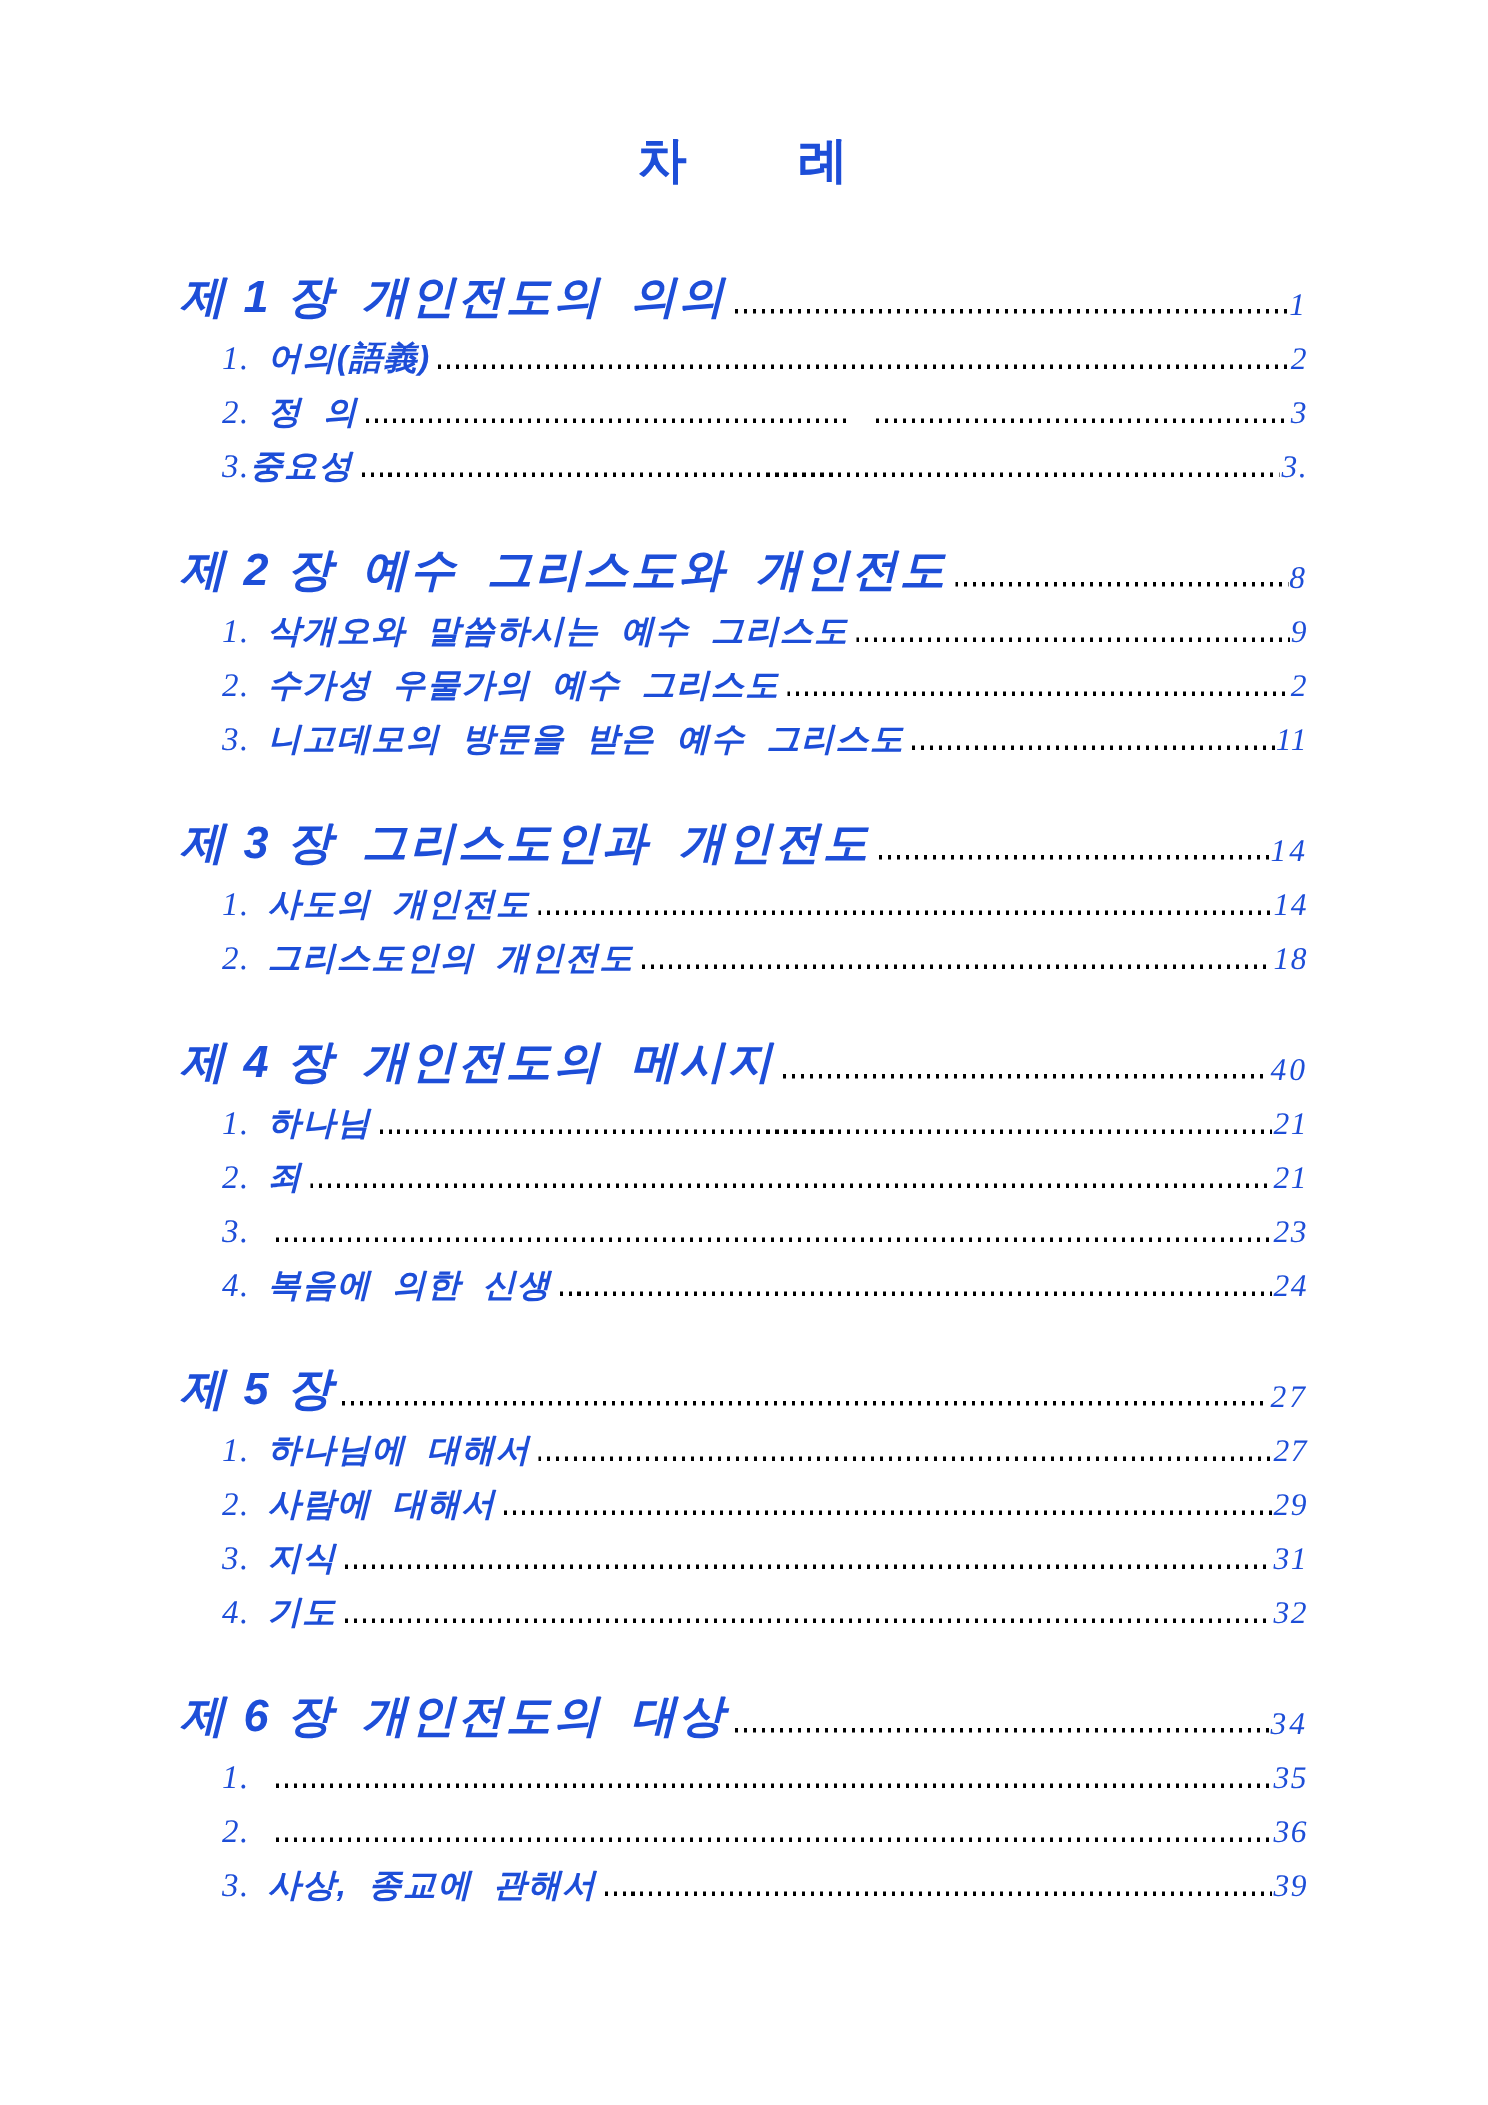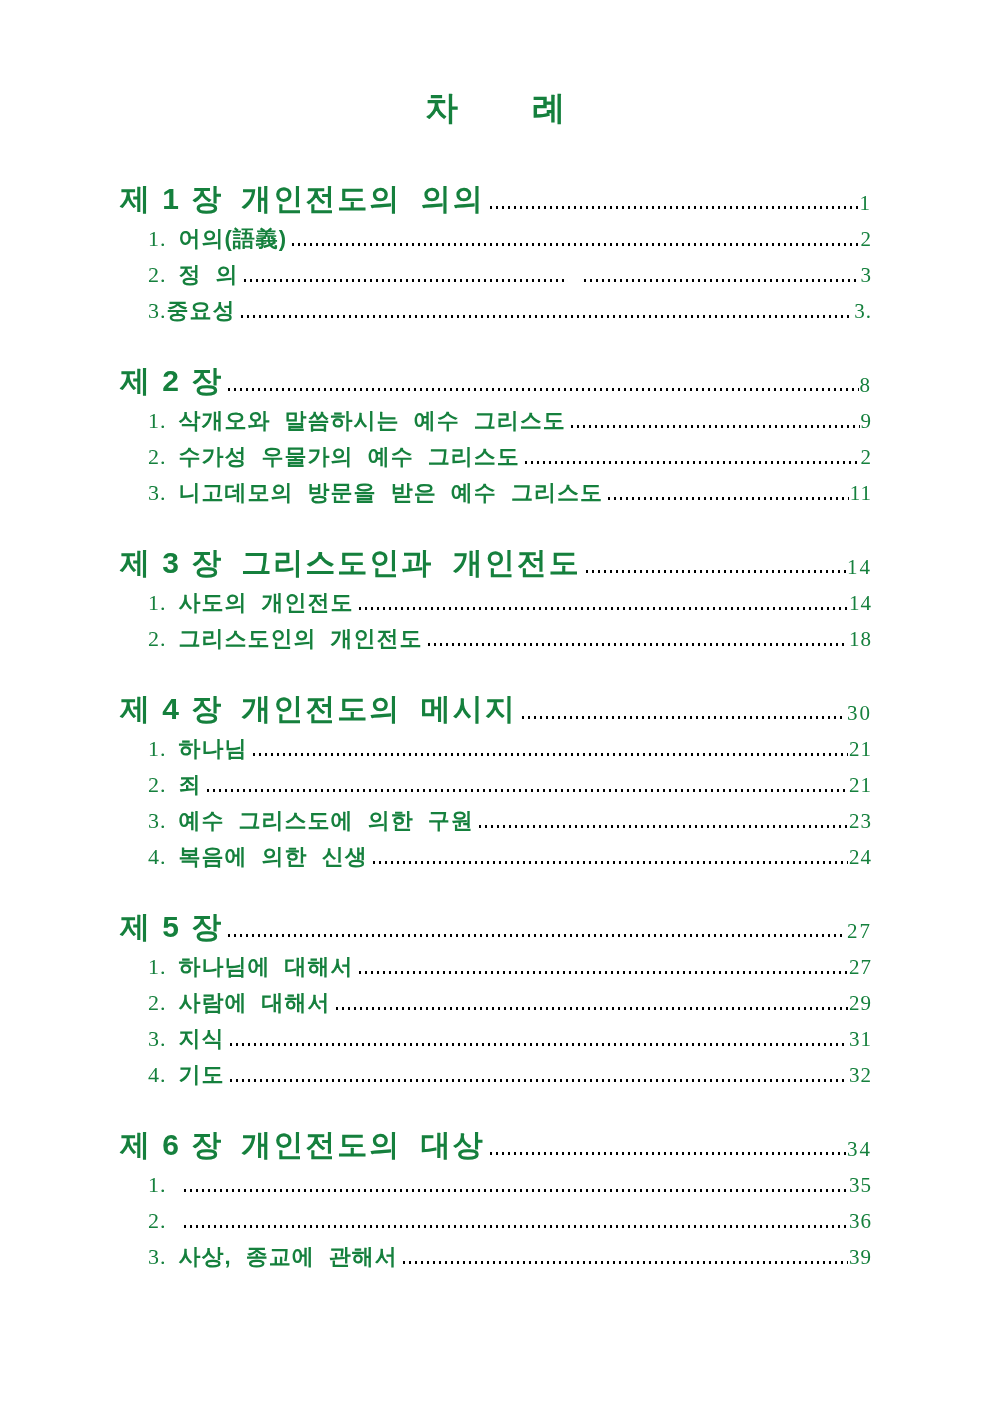--- a/index.html
+++ b/index.html
@@ -5,39 +5,40 @@
   html, body {
     margin: 0;
     padding: 0;
     background: #ffffff;
   }
   .page {
     position: relative;
     width: 992px;
     height: 1403px;
     background: #ffffff;
-    color: #15803d;
+    color: #1d4ed8;
     box-sizing: border-box;
     padding-top: 86px;
     overflow: hidden;
     font-family: "Liberation Sans", sans-serif;
     border-radius: 27px;
   }
   .doc-title {
     text-align: center;
     font-family: "Liberation Serif", serif;
     font-weight: bold;
     font-size: 33px;
     line-height: 44px;
     letter-spacing: 2px;
     word-spacing: 62px;
     white-space: pre;
   }
   .content {
     margin: 38px 120px 0 120px; 
+    font-style: italic;
   }
   .chapter { margin-top: 27px; }
   .chapter:first-child { margin-top: 0; }
 
   .row {
     display: flex;
     align-items: flex-end;
   }
   .ch {
     height: 47px;
@@ -119,20 +120,21 @@
         <span class="it-num">3.</span>
         <span class="it-title">중요성</span>
         <span class="leader"></span>
         <span class="pg">3.</span>
       </div>
     </div>
 
     <div class="chapter">
       <div class="row ch">
         <span class="ch-label">제 2 장</span>
+        <span class="ch-title">예수 그리스도와 개인전도</span>
         <span class="leader"></span>
         <span class="pg">8</span>
       </div>
       <div class="row it">
         <span class="it-num">1.</span>
         <span class="it-title">삭개오와 말씀하시는 예수 그리스도</span>
         <span class="leader"></span>
         <span class="pg">9</span>
       </div>
       <div class="row it">
@@ -168,37 +170,36 @@
         <span class="leader"></span>
         <span class="pg">18</span>
       </div>
     </div>
 
     <div class="chapter">
       <div class="row ch">
         <span class="ch-label">제 4 장</span>
         <span class="ch-title">개인전도의 메시지</span>
         <span class="leader"></span>
-        <span class="pg">30</span>
+        <span class="pg">40</span>
       </div>
       <div class="row it">
         <span class="it-num">1.</span>
         <span class="it-title">하나님</span>
         <span class="leader"></span>
         <span class="pg">21</span>
       </div>
       <div class="row it">
         <span class="it-num">2.</span>
         <span class="it-title">죄</span>
         <span class="leader"></span>
         <span class="pg">21</span>
       </div>
       <div class="row it">
         <span class="it-num">3.</span>
-        <span class="it-title">예수 그리스도에 의한 구원</span>
         <span class="leader"></span>
         <span class="pg">23</span>
       </div>
       <div class="row it">
         <span class="it-num">4.</span>
         <span class="it-title">복음에 의한 신생</span>
         <span class="leader"></span>
         <span class="pg">24</span>
       </div>
     </div>

